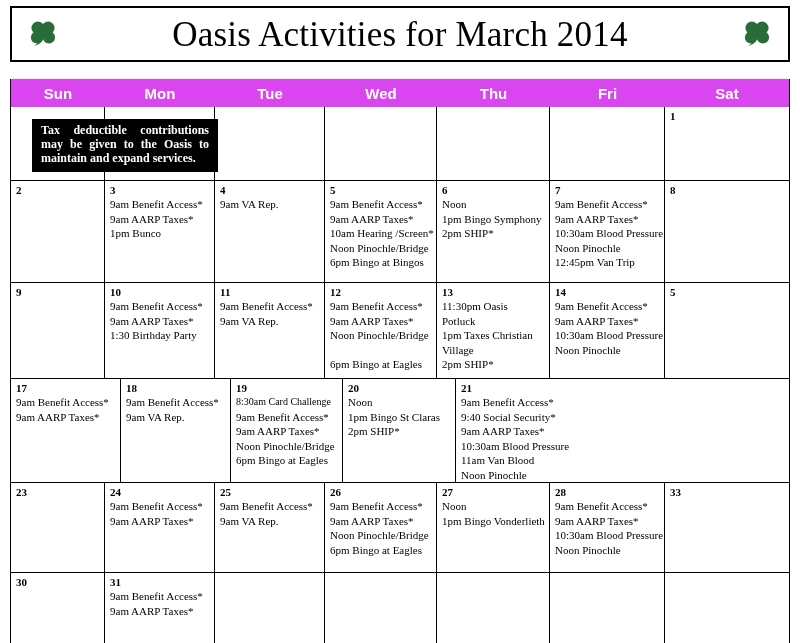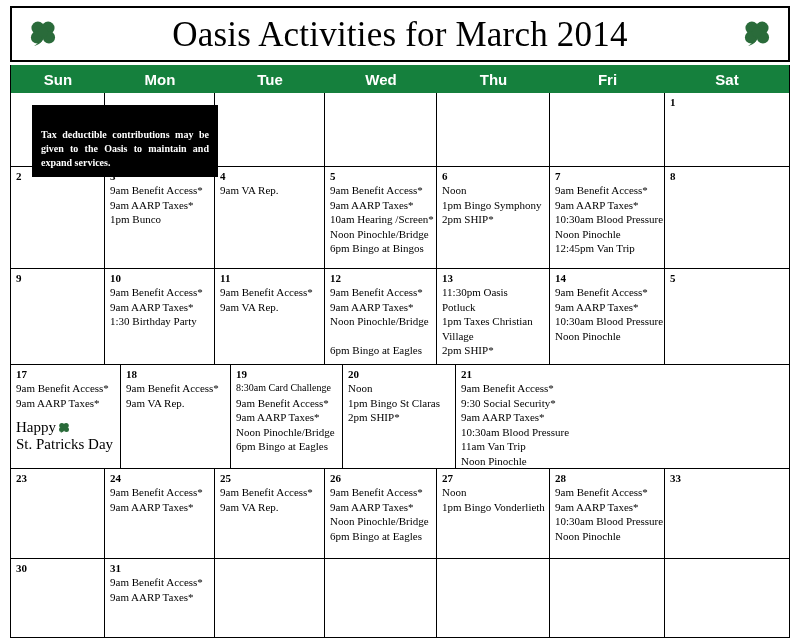--- a/index.html
+++ b/index.html
@@ -41,23 +41,23 @@
   }
   .shamrock {
     width: 34px; height: 34px;
     flex: 0 0 34px;
     display: block;
   }
 
   
   .dow-row {
     display: flex;
-    background: #15803d;
+    background: #d946ef;
     height: 28px;
-    margin-top: 3px;
+    margin-top: 17px;
     border-left: 1px solid #000;
     border-right: 1px solid #000;
   }
   .dow {
     color: #ffffff;
     font-family: "Liberation Sans", "DejaVu Sans", sans-serif;
     font-weight: bold;
     font-size: 15px;
     display: flex;
     align-items: center;
@@ -117,23 +117,23 @@
   .r4 { height: 90px; }
   .r5 { height: 78px; }
 
   
   .callout {
     position: absolute;
     background: #000000;
     color: #ffffff;
     font-family: "Liberation Serif", "DejaVu Serif", serif;
     font-weight: bold;
-    font-size: 10px;
+    font-size: 12px;
     line-height: 14px;
-    padding: 23px 9px 7px 9px;
+    padding: 4px 9px 7px 9px;
     text-align: justify;
     z-index: 5;
   }
   .callout-top {
     left: 21px; top: 12px;
     width: 186px;
   }
   .callout-bottom {
     left: 27px; top: 8px;
     width: 290px;
@@ -300,36 +300,20 @@
       <div class="cell c6">
         <div class="daynum">5</div>
       </div>
     </div>
 
     <div class="week r3">
       <div class="cell c1">
         <div class="daynum">17</div>
         <div class="ev">9am Benefit Access*</div>
         <div class="ev">9am AARP Taxes*</div>
-        <div class="stpat">
-          <div class="l1">
-            <span>Happy</span>
-            <svg class="mini-shamrock" viewBox="0 0 40 40">
-              <g fill="#2a6b3a">
-                <circle cx="14" cy="13" r="7.6"></circle>
-                <circle cx="26" cy="13" r="7.6"></circle>
-                <circle cx="13" cy="24" r="7.2"></circle>
-                <circle cx="27" cy="24" r="7.2"></circle>
-                <circle cx="20" cy="18" r="6"></circle>
-                <path d="M19.2 22 C18 27 14 31 9.5 34 C15 33 19.6 29 21.2 23.5 Z"></path>
-              </g>
-            </svg>
-          </div>
-          <div class="l2">St. Patricks Day</div>
-        </div>
       </div>
       <div class="cell c2">
         <div class="daynum">18</div>
         <div class="ev">9am Benefit Access*</div>
         <div class="ev">9am VA Rep.</div>
       </div>
       <div class="cell c3">
         <div class="daynum">19</div>
         <div class="ev small">8:30am Card Challenge</div>
         <div class="ev">9am Benefit Access*</div>
@@ -339,24 +323,24 @@
       </div>
       <div class="cell c4">
         <div class="daynum">20</div>
         <div class="ev">Noon</div>
         <div class="ev">1pm Bingo  St Claras</div>
         <div class="ev">2pm SHIP*</div>
       </div>
       <div class="cell c5">
         <div class="daynum">21</div>
         <div class="ev">9am Benefit Access*</div>
-        <div class="ev">9:30 Social Security*</div>
+        <div class="ev">9:40 Social Security*</div>
         <div class="ev">9am AARP Taxes*</div>
         <div class="ev">10:30am Blood Pressure</div>
-        <div class="ev">11am Van Trip</div>
+        <div class="ev">11am Van Blood</div>
         <div class="ev">Noon Pinochle</div>
       </div>
     </div>
 
     <div class="week r4">
       <div class="cell c0">
         <div class="daynum">23</div>
       </div>
       <div class="cell c1">
         <div class="daynum">24</div>

